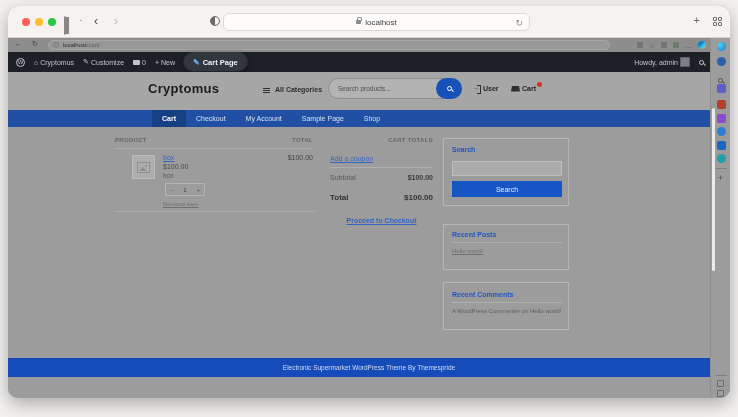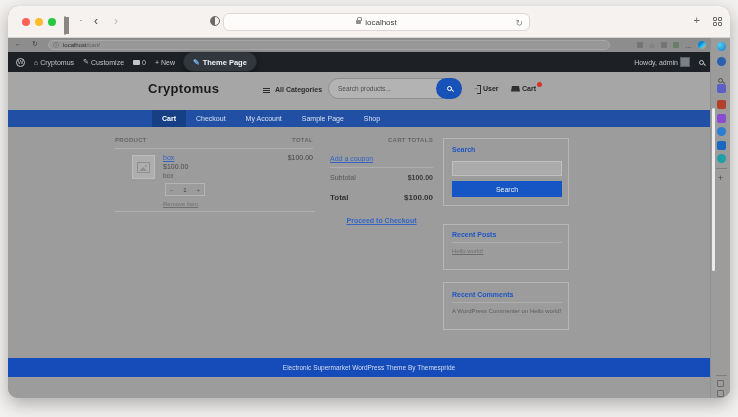--- a/index.html
+++ b/index.html
@@ -167,21 +167,21 @@
         </span>
         <span class="ab-item">
           <span class="bubble"></span>
           <span>0</span>
         </span>
         <span class="ab-item">
             <span>+ New</span>
           </span>
         <span class="editpill">
           <span class="pen">✎</span>
-          <span>Theme Page</span>
+          <span>Cart Page</span>
         </span>
         <span style="flex:1"></span>
         <span class="ab-item">
           <span>Howdy, admin</span>
           <span class="avatar"></span>
         </span>
         <span class="ab-item" style="margin-right:26px;color:#c2c5c8">
             <span class="mag"></span>
           </span>
       </div>

